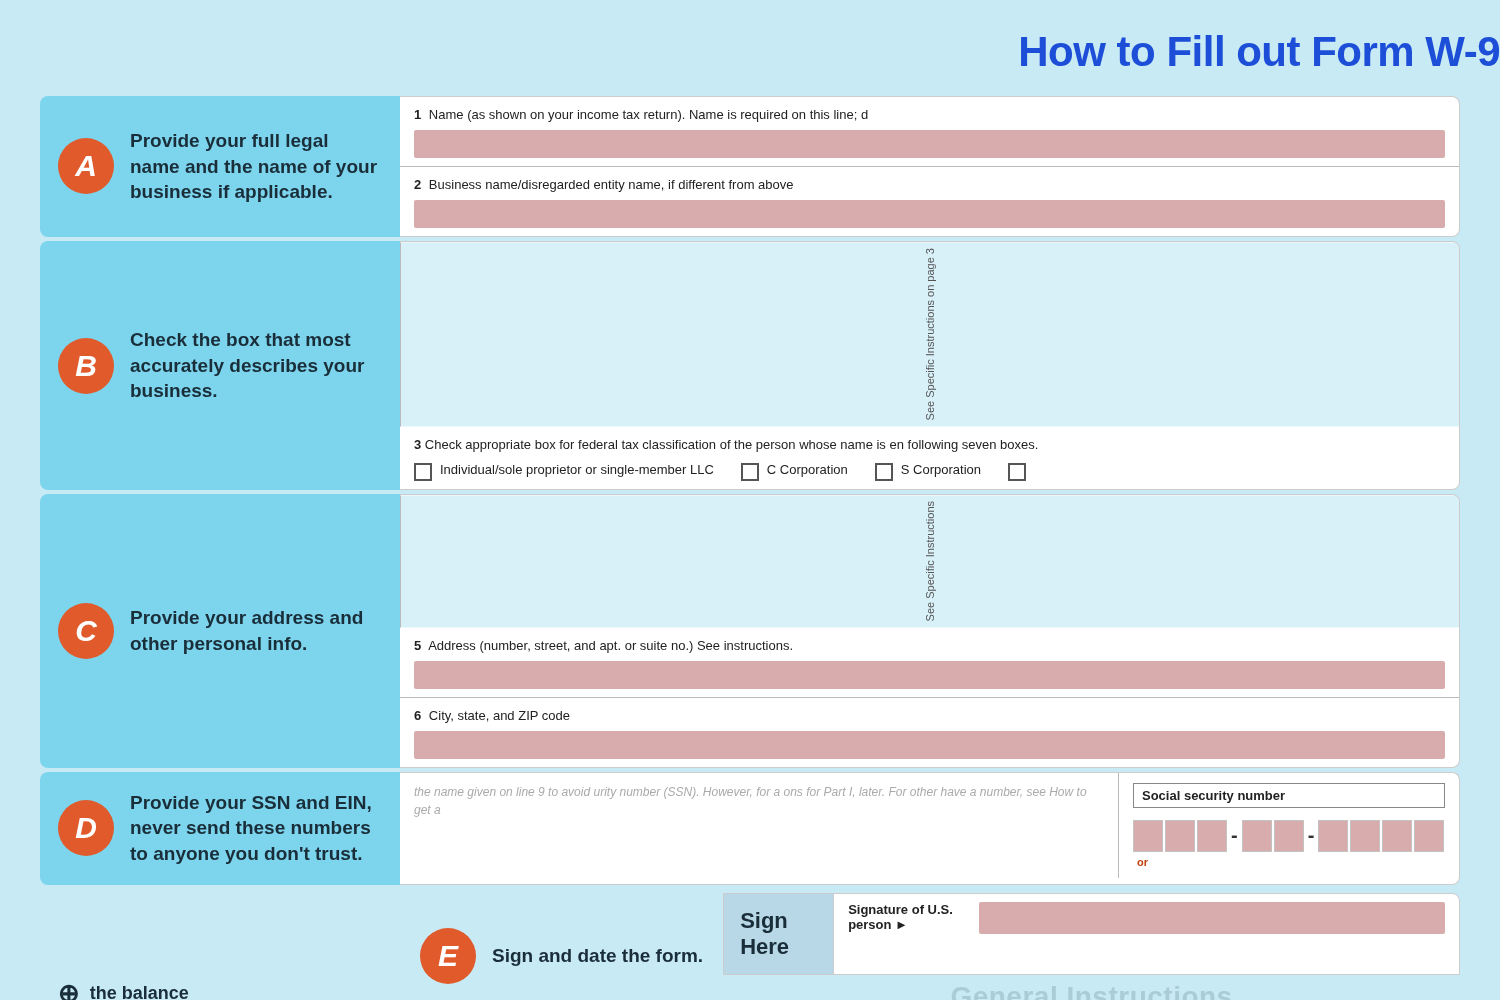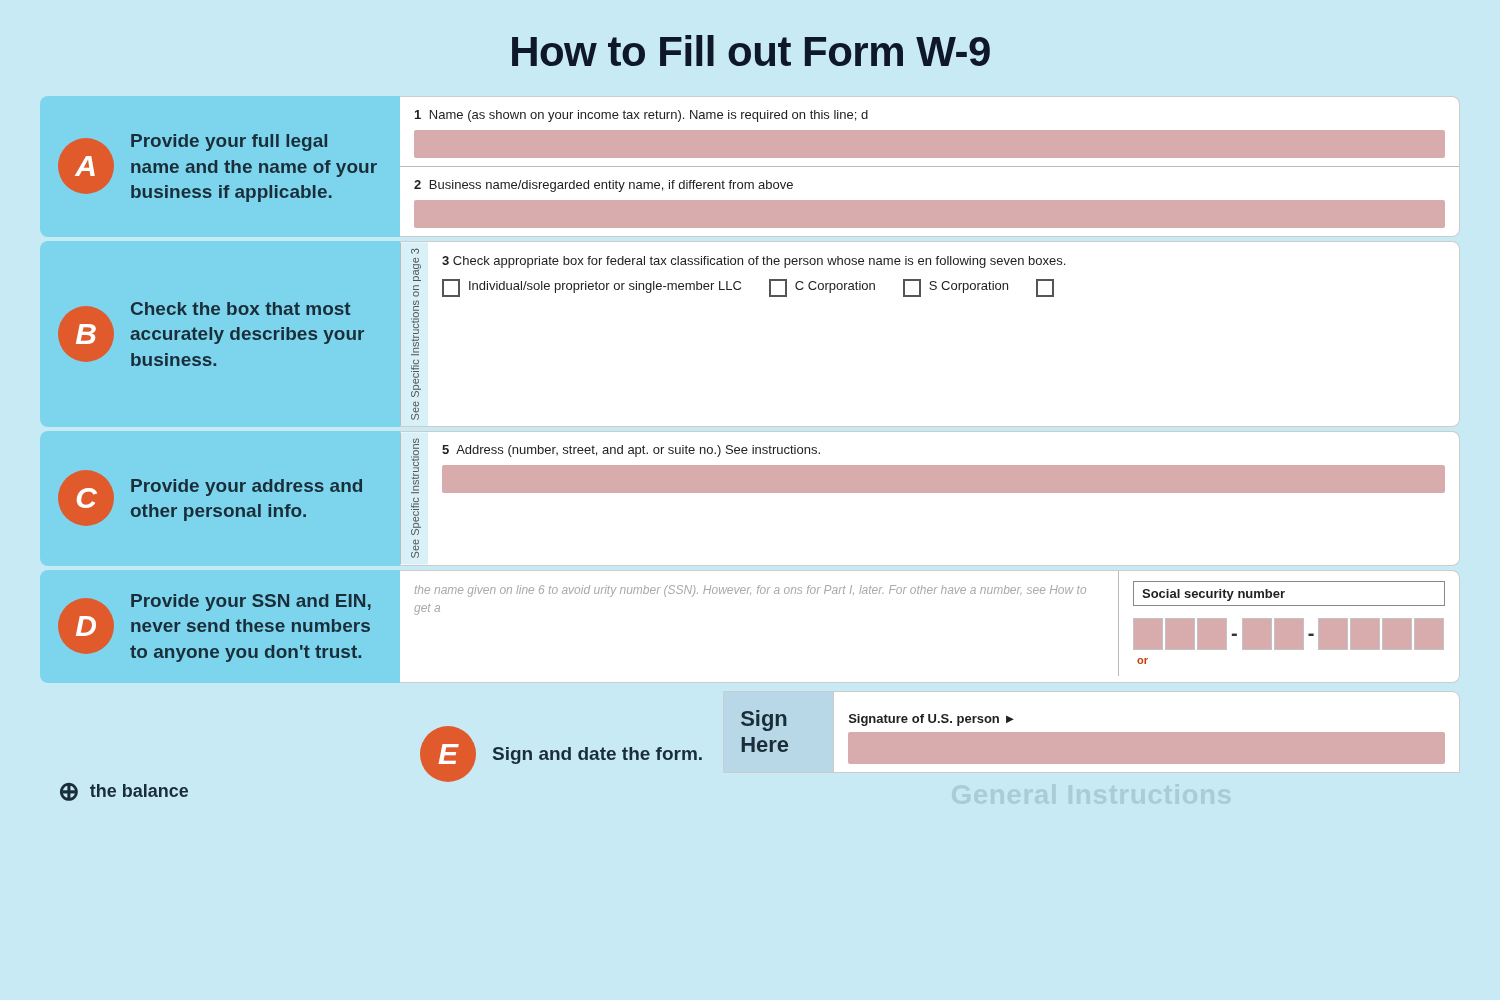--- a/index.html
+++ b/index.html
@@ -7,25 +7,25 @@
     body {
       width: 1500px;
       height: 1000px;
       background-color: #c8eaf5;
       font-family: Arial, sans-serif;
       overflow: hidden;
       position: relative;
     }
 
     .page-title {
-      text-align: center;
+      text-align: right;
       padding: 28px 0 20px 0;
       font-size: 42px;
       font-weight: 900;
-      color: #0f172a;
+      color: #1d4ed8;
       letter-spacing: -0.5px;
     }
 
     .main-container {
       display: flex;
       flex-direction: column;
       gap: 4px;
       padding: 0 40px;
     }
 
@@ -149,21 +149,21 @@
       align-items: center;
       justify-content: center;
       padding: 6px 4px;
       min-width: 28px;
       border-right: 1px solid #bbb;
     }
 
     
     .form-panel-with-side {
       display: flex;
-      flex-direction: row;
+      flex-direction: column;
       background-color: white;
       flex: 1;
       border-radius: 0 8px 8px 0;
       border: 1px solid #ccc;
       border-left: none;
       overflow: hidden;
     }
 
     .form-panel-inner {
       flex: 1;
@@ -319,22 +319,22 @@
       display: flex;
       align-items: center;
       border-right: 1px solid #ccc;
       line-height: 1.2;
       min-width: 110px;
     }
 
     .signature-area {
       flex: 1;
       display: flex;
-      flex-direction: column;
-      justify-content: flex-end;
+      flex-direction: row;
+      justify-content: flex-start;
       padding: 8px 14px;
     }
 
     .sig-label {
       font-size: 13px;
       font-weight: 700;
       color: #222;
       margin-bottom: 6px;
     }
 
@@ -437,32 +437,39 @@
     <div class="form-panel-with-side">
       <div class="side-rotated">See Specific Instructions</div>
       <div class="form-panel-inner">
         <div class="form-section">
           <div class="field-label">
             <span class="field-num">5</span>
             <span>Address (number, street, and apt. or suite no.) See instructions.</span>
           </div>
           <div class="input-bar"></div>
         </div>
+        <div class="form-section">
+          <div class="field-label">
+            <span class="field-num">6</span>
+            <span>City, state, and ZIP code</span>
+          </div>
+          <div class="input-bar"></div>
+        </div>
       </div>
     </div>
   </div>
 
   <div class="row">
     <div class="instruction-panel">
       <div class="badge">D</div>
       <div class="instruction-text">Provide your SSN and EIN, never send these numbers to anyone you don't trust.</div>
     </div>
     <div class="form-panel">
       <div class="ssn-section">
-        <div class="ssn-left">the name given on line 6 to avoid urity number (SSN). However, for a ons for Part I, later. For other have a number, see How to get a</div>
+        <div class="ssn-left">the name given on line 9 to avoid urity number (SSN). However, for a ons for Part I, later. For other have a number, see How to get a</div>
         <div class="ssn-right">
           <div class="ssn-label">Social security number</div>
           <div class="ssn-boxes">
             <div class="ssn-box-group">
               <div class="ssn-cell"></div>
               <div class="ssn-cell"></div>
               <div class="ssn-cell"></div>
             </div>
             <div class="ssn-dash">-</div>
             <div class="ssn-box-group">

